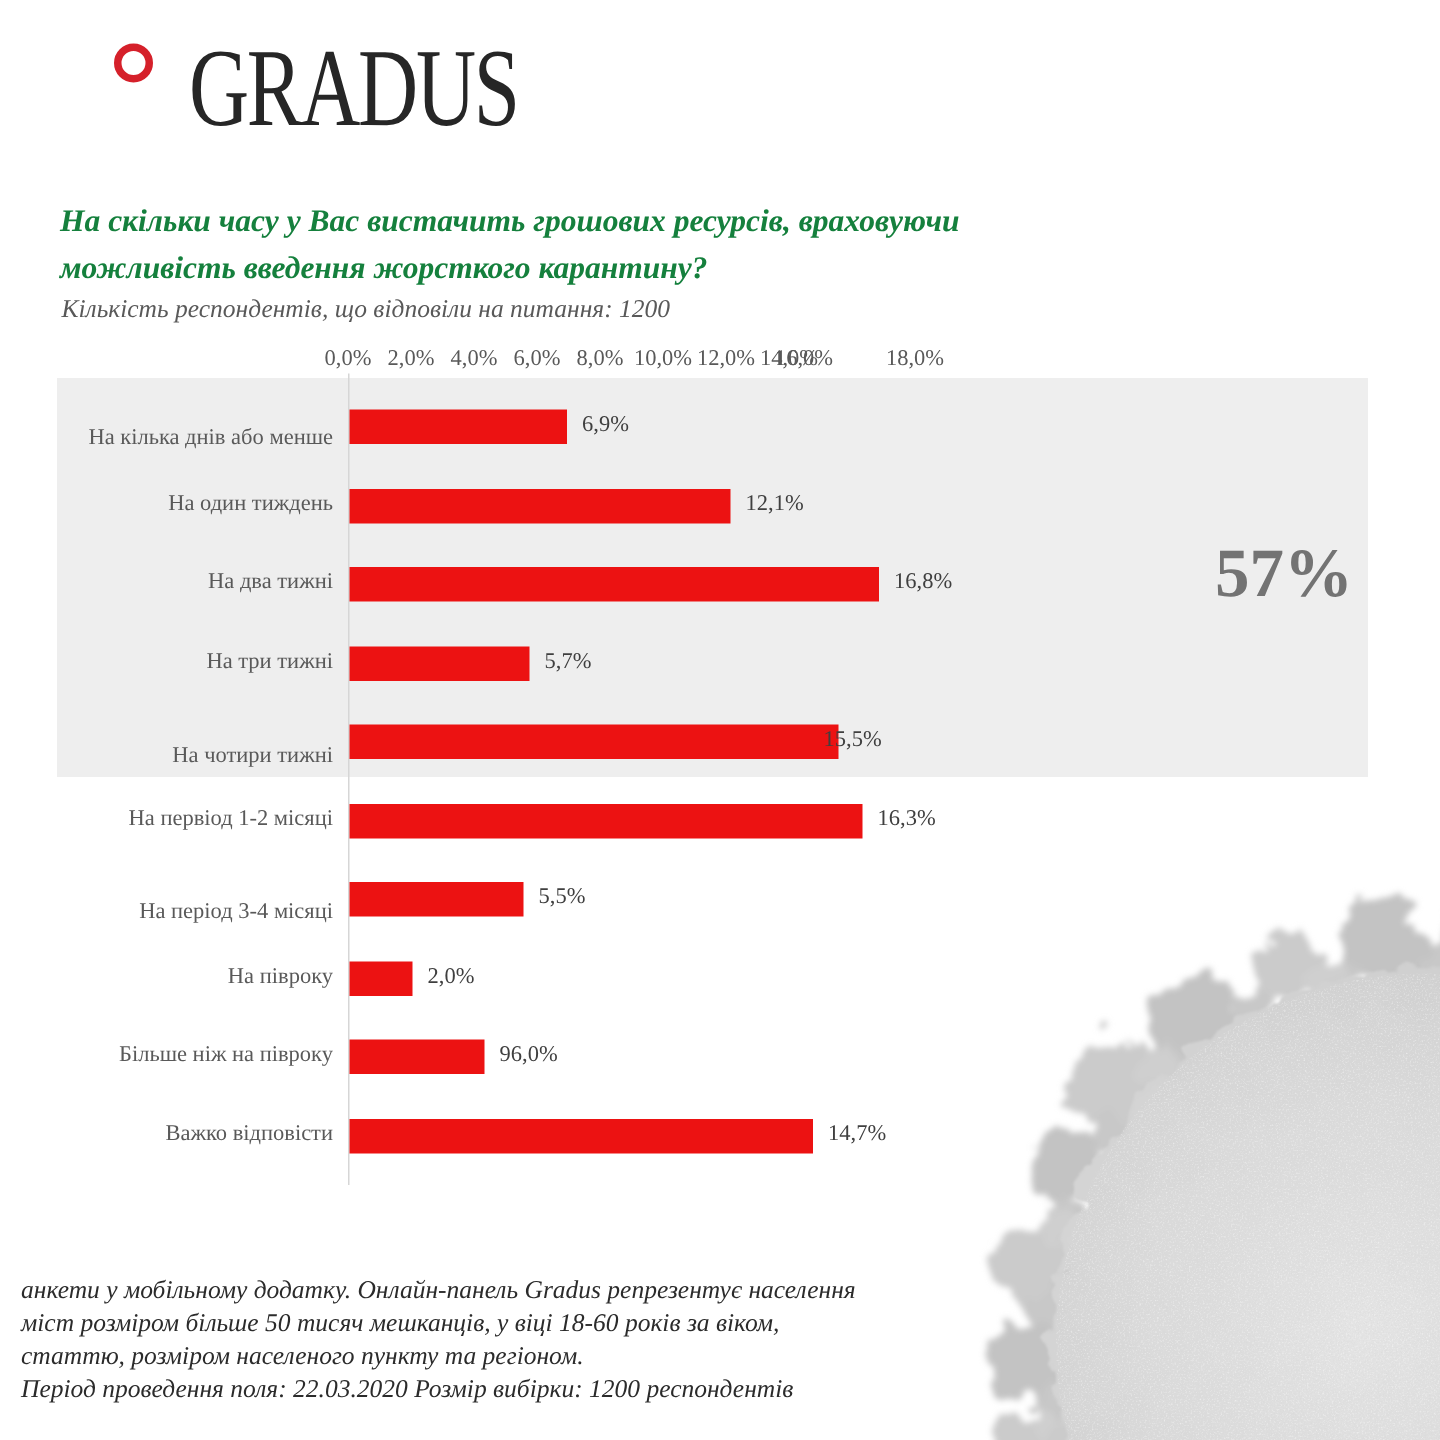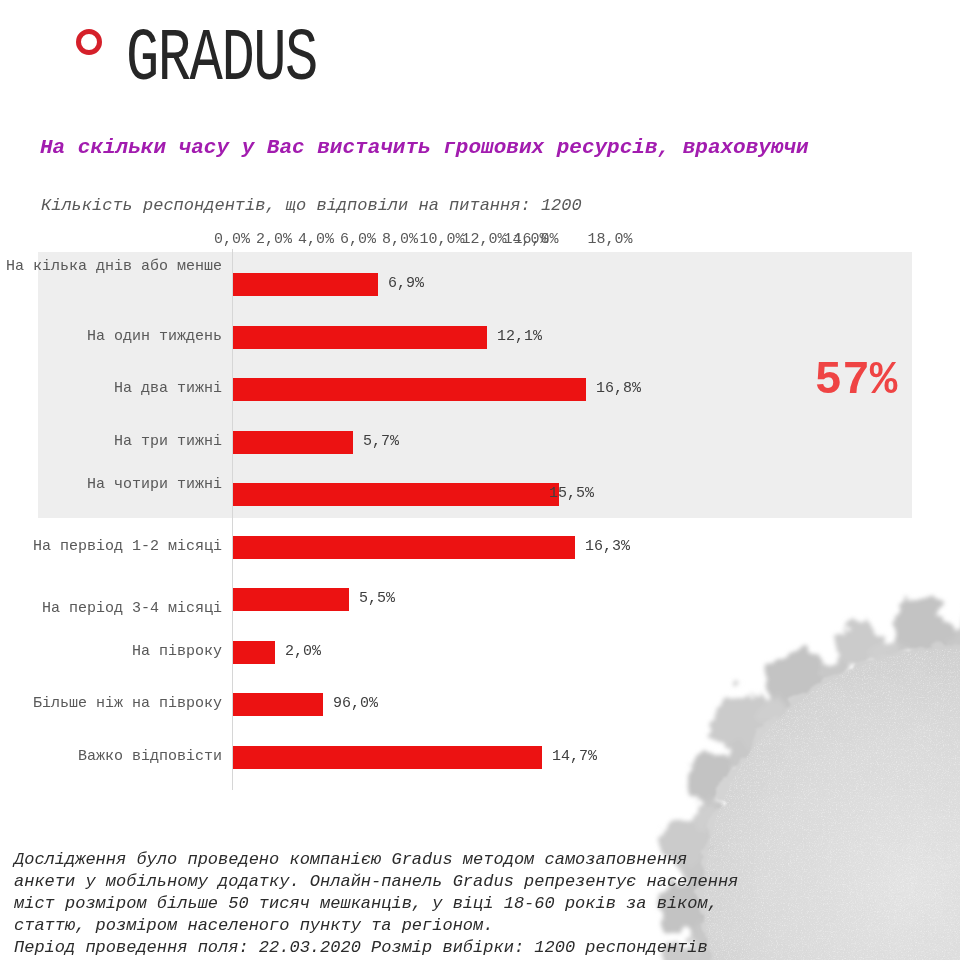--- a/index.html
+++ b/index.html
@@ -1,26 +1,26 @@
 <!DOCTYPE html>
 <html><head>
 <meta charset="utf-8">
 <style>
   html,body{margin:0;padding:0;background:#fff;}
   .page{position:relative;width:960px;height:960px;background:#ffffff;overflow:hidden;
-        font-family:Liberation Mono, monospace;}
+        font-family:Liberation Serif, serif;}
   
   .logo-ring{position:absolute;left:76px;top:29px;width:16px;height:16px;
              border:5px solid #d5202a;border-radius:50%;}
   .logo-text{position:absolute;left:126px;top:22px;font-size:74px;line-height:74px;
              color:#262626;letter-spacing:-2px;transform:scaleX(0.75);
              transform-origin:left top;font-weight:400;}
   
   .title{position:absolute;left:40px;top:132px;font-style:italic;font-weight:bold;
-         font-size:21px;line-height:31px;color:#a21caf;white-space:nowrap;}
+         font-size:21px;line-height:31px;color:#15803d;white-space:nowrap;}
   .subtitle{position:absolute;left:41px;top:196px;font-style:italic;font-size:17px;
             color:#595959;white-space:nowrap;}
   
   .chart{position:absolute;left:0;top:0;width:960px;height:960px;}
   .band{position:absolute;left:38px;top:252px;width:874px;height:266px;background:#eeeeee;}
   .axisline{position:absolute;left:232px;top:249px;width:1px;height:541px;background:#d6d6d6;}
   .xlab{position:absolute;top:231px;width:60px;text-align:center;font-size:15px;color:#595959;}
   .cat{position:absolute;right:738px;font-size:15px;color:#595959;white-space:nowrap;}
   .bar{position:absolute;height:23px;}
   .val{position:absolute;font-size:15px;color:#3f3f3f;white-space:nowrap;}
@@ -101,74 +101,74 @@
     <circle cx="350" cy="327" r="250" fill="url(#ballg)" filter="url(#lumpyBall)"></circle>
     <circle cx="350" cy="327" r="246" filter="url(#speckDark)" fill="#d8d8d8" opacity="0.55"></circle>
     <circle cx="350" cy="327" r="246" filter="url(#speckWhite)" fill="#d8d8d8" opacity="0.6"></circle>
   </svg>
 
   <span class="logo-ring"></span>
   <div class="logo-text">GRADUS</div>
 
   <div class="title">
     <div>На скільки часу у Вас вистачить грошових ресурсів, враховуючи</div>
+    <div>можливість введення жорсткого карантину?</div>
   </div>
   <div class="subtitle">Кількість респондентів, що відповіли на питання: 1200</div>
 
   <div class="chart">
     <div class="band" id="band" style="background: rgb(238, 238, 238);"></div>
     <div class="axisline"></div>
     <div id="xlabels">
         <div class="xlab" style="left: 202px;">0,0%</div>
         <div class="xlab" style="left: 244px;">2,0%</div>
         <div class="xlab" style="left: 286px;">4,0%</div>
         <div class="xlab" style="left: 328px;">6,0%</div>
         <div class="xlab" style="left: 370px;">8,0%</div>
         <div class="xlab" style="left: 412px;">10,0%</div>
         <div class="xlab" style="left: 454px;">12,0%</div>
         <div class="xlab" style="left: 496px;">14,0%</div>
         <div class="xlab" style="left: 506px;">16,0%</div>
         <div class="xlab" style="left: 580px;">18,0%</div>
       </div>
     <div id="rows">
-        <div class="cat" style="top: 258px;">На кілька днів або менше</div>
+        <div class="cat" style="top: 284px;">На кілька днів або менше</div>
         <div class="bar" style="left: 233px; top: 273px; width: 145px; height: 23px; background: rgb(236, 18, 18);"></div>
         <div class="val" style="left: 388px; top: 275px;">6,9%</div>
         <div class="cat" style="top: 328px;">На один тиждень</div>
         <div class="bar" style="left: 233px; top: 326px; width: 254px; height: 23px; background: rgb(236, 18, 18);"></div>
         <div class="val" style="left: 497px; top: 328px;">12,1%</div>
         <div class="cat" style="top: 380px;">На два тижні</div>
         <div class="bar" style="left: 233px; top: 378px; width: 353px; height: 23px; background: rgb(236, 18, 18);"></div>
         <div class="val" style="left: 596px; top: 380px;">16,8%</div>
         <div class="cat" style="top: 433px;">На три тижні</div>
         <div class="bar" style="left: 233px; top: 431px; width: 120px; height: 23px; background: rgb(236, 18, 18);"></div>
         <div class="val" style="left: 363px; top: 433px;">5,7%</div>
-        <div class="cat" style="top: 476px;">На чотири тижні</div>
+        <div class="cat" style="top: 496px;">На чотири тижні</div>
         <div class="bar" style="left: 233px; top: 483px; width: 326px; height: 23px; background: rgb(236, 18, 18);"></div>
         <div class="val" style="left: 549px; top: 485px;">15,5%</div>
         <div class="cat" style="top: 538px;">На первіод 1-2 місяці</div>
         <div class="bar" style="left: 233px; top: 536px; width: 342px; height: 23px; background: rgb(236, 18, 18);"></div>
         <div class="val" style="left: 585px; top: 538px;">16,3%</div>
         <div class="cat" style="top: 600px;">На період 3-4 місяці</div>
         <div class="bar" style="left: 233px; top: 588px; width: 116px; height: 23px; background: rgb(236, 18, 18);"></div>
         <div class="val" style="left: 359px; top: 590px;">5,5%</div>
         <div class="cat" style="top: 643px;">На півроку</div>
         <div class="bar" style="left: 233px; top: 641px; width: 42px; height: 23px; background: rgb(236, 18, 18);"></div>
         <div class="val" style="left: 285px; top: 643px;">2,0%</div>
         <div class="cat" style="top: 695px;">Більше ніж на півроку</div>
         <div class="bar" style="left: 233px; top: 693px; width: 90px; height: 23px; background: rgb(236, 18, 18);"></div>
         <div class="val" style="left: 333px; top: 695px;">96,0%</div>
         <div class="cat" style="top: 748px;">Важко відповісти</div>
         <div class="bar" style="left: 233px; top: 746px; width: 309px; height: 23px; background: rgb(236, 18, 18);"></div>
         <div class="val" style="left: 552px; top: 748px;">14,7%</div>
       </div>
-    <div class="bigpct" id="bigpct" style="color: #ef4444;">57%</div>
+    <div class="bigpct" id="bigpct" style="color: #737373;">57%</div>
   </div>
 
   <div class="footer">
-    <div>Дослідження було проведено компанією Gradus методом самозаповнення</div>
     <div>анкети у мобільному додатку. Онлайн-панель Gradus репрезентує населення</div>
     <div>міст розміром більше 50 тисяч мешканців, у віці 18-60 років за віком,</div>
     <div>статтю, розміром населеного пункту та регіоном.</div>
     <div>Період проведення поля: 22.03.2020 Розмір вибірки: 1200 респондентів</div>
   </div>
 
 </div>
 
 </body></html>

